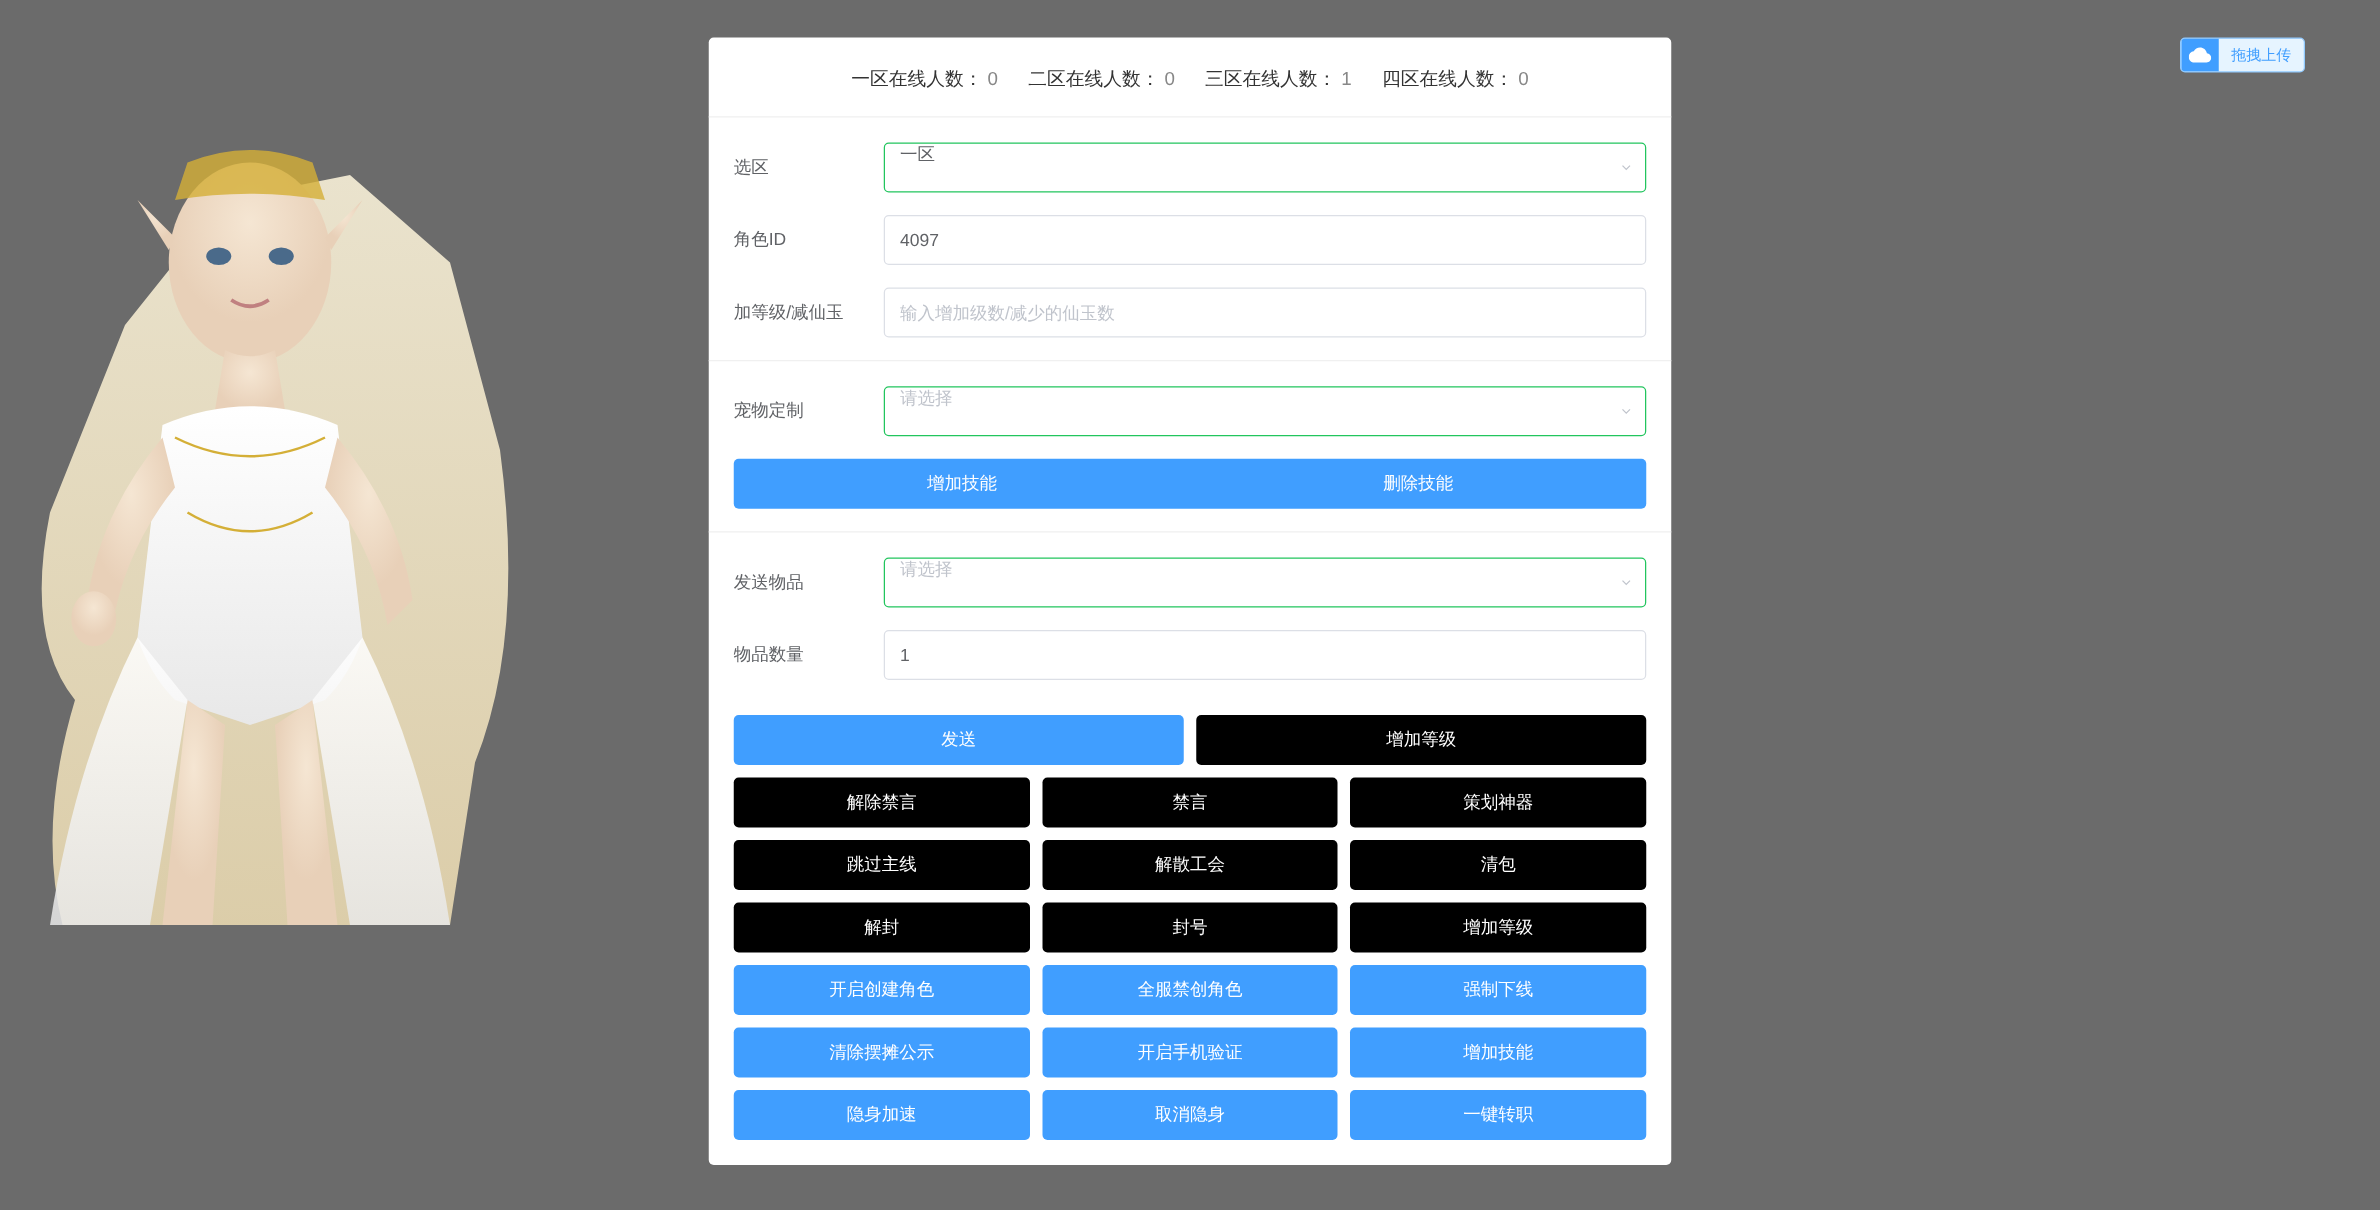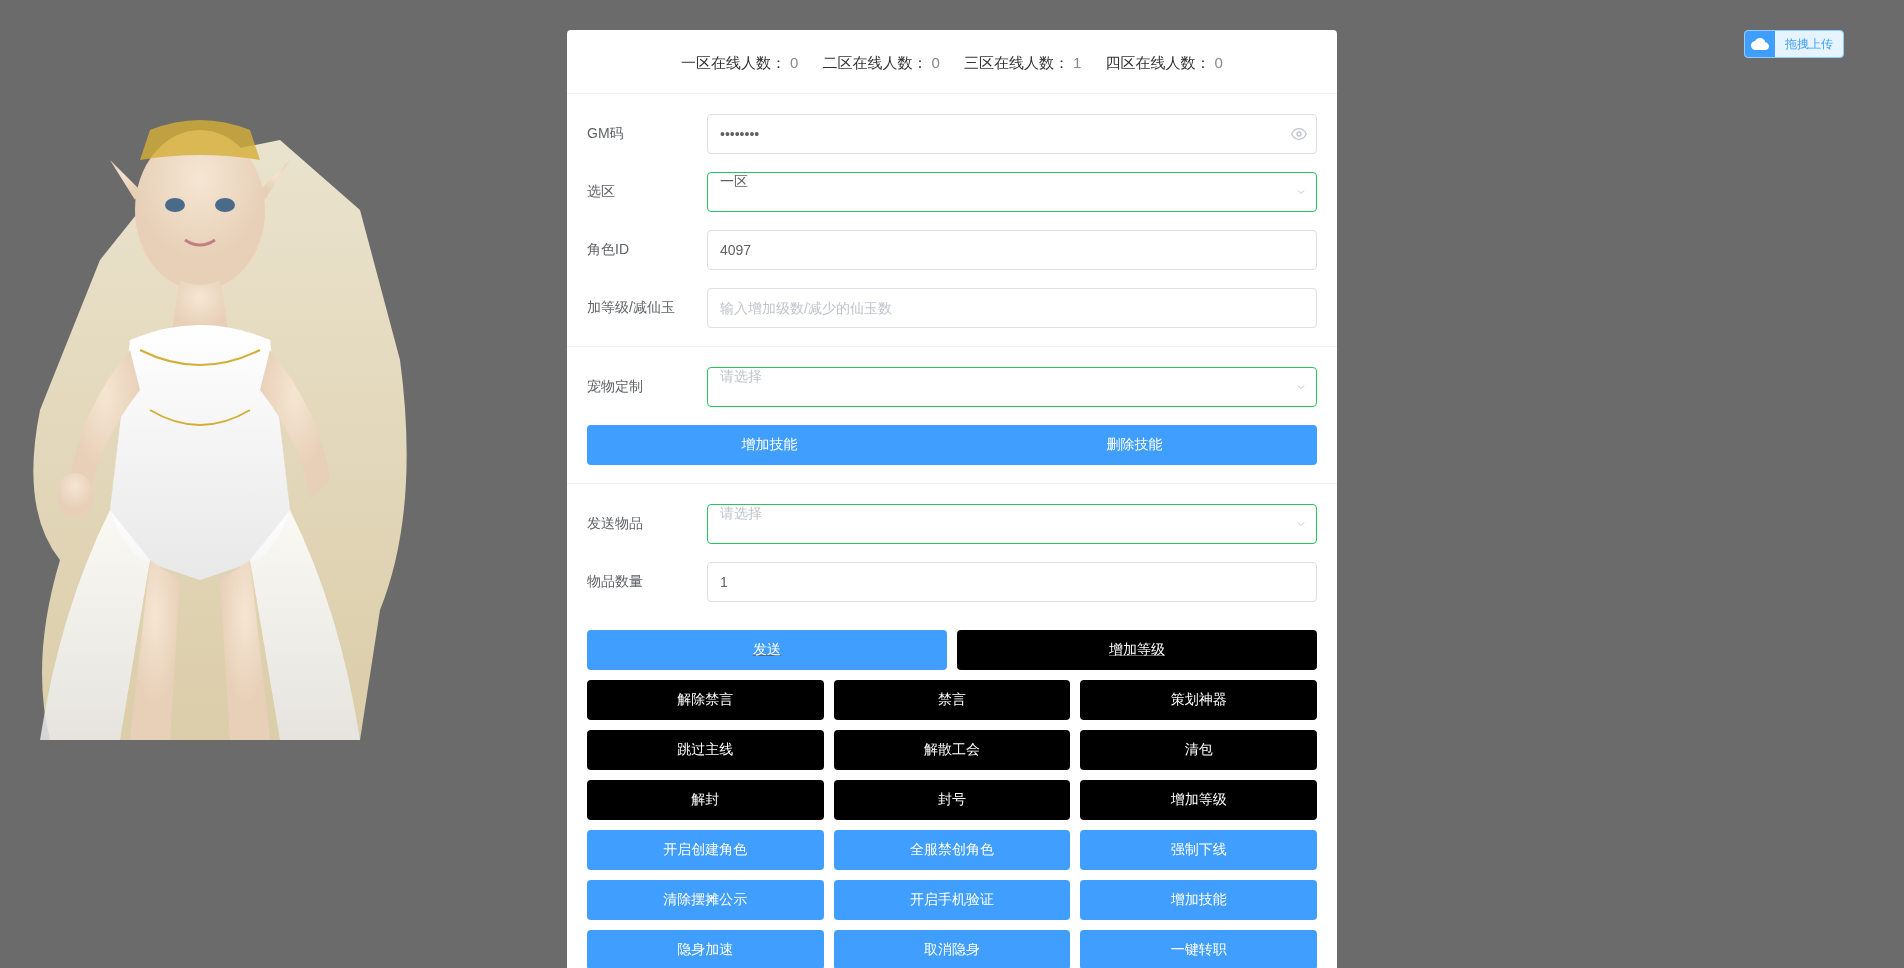--- a/index.html
+++ b/index.html
@@ -141,21 +141,20 @@
 .btn-row-2 .btn:last-child {
   border-radius: 0 4px 4px 0;
 }
 .btn-group-section {
   padding: 0 20px;
 }
 .btn-row-g2 {
   display: flex;
   gap: 10px;
   margin-bottom: 10px;
-  text-decoration: underline;
 }
 .btn-row-g2 .btn {
   flex: 1;
 }
 .btn-row-3 {
   display: flex;
   gap: 10px;
   margin-bottom: 10px;
 }
 .btn-row-3 .btn {
@@ -262,30 +261,20 @@
 
   <div class="stats-bar">
     <span class="stats-item"><span>一区在线人数：</span><span class="stats-num">0</span></span>
     <span class="stats-item"><span>二区在线人数：</span><span class="stats-num">0</span></span>
     <span class="stats-item"><span>三区在线人数：</span><span class="stats-num">1</span></span>
     <span class="stats-item"><span>四区在线人数：</span><span class="stats-num">0</span></span>
   </div>
 
   <div class="form-container">
 
-    <div class="form-row">
-      <div class="form-label">GM码</div>
-      <div class="form-control">
-        <input class="input input-password" type="password" value="••••••••" style="">
-        <svg class="eye-icon" viewBox="0 0 24 24" fill="none" stroke="currentColor" stroke-width="2">
-            <path d="M1 12s4-8 11-8 11 8 11 8-4 8-11 8-11-8-11-8z"></path>
-            <circle cx="12" cy="12" r="3"></circle>
-          </svg>
-      </div>
-    </div>
 
     <div class="form-row">
       <div class="form-label">选区</div>
       <div class="form-control">
         <div class="select-wrapper">
           <div class="select">一区</div>
           <svg class="select-arrow" viewBox="0 0 24 24" fill="none" stroke="currentColor" stroke-width="2">
               <polyline points="6 9 12 15 18 9"></polyline>
             </svg>
         </div>

